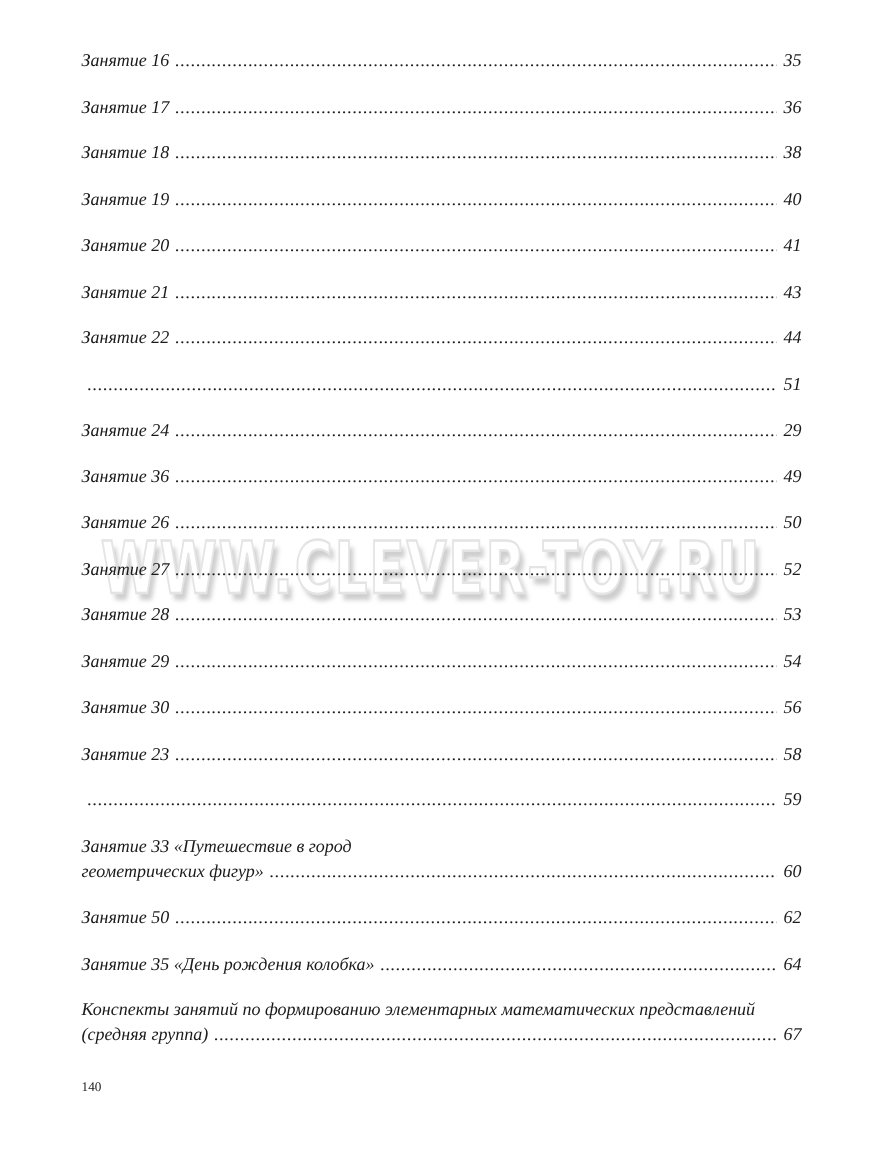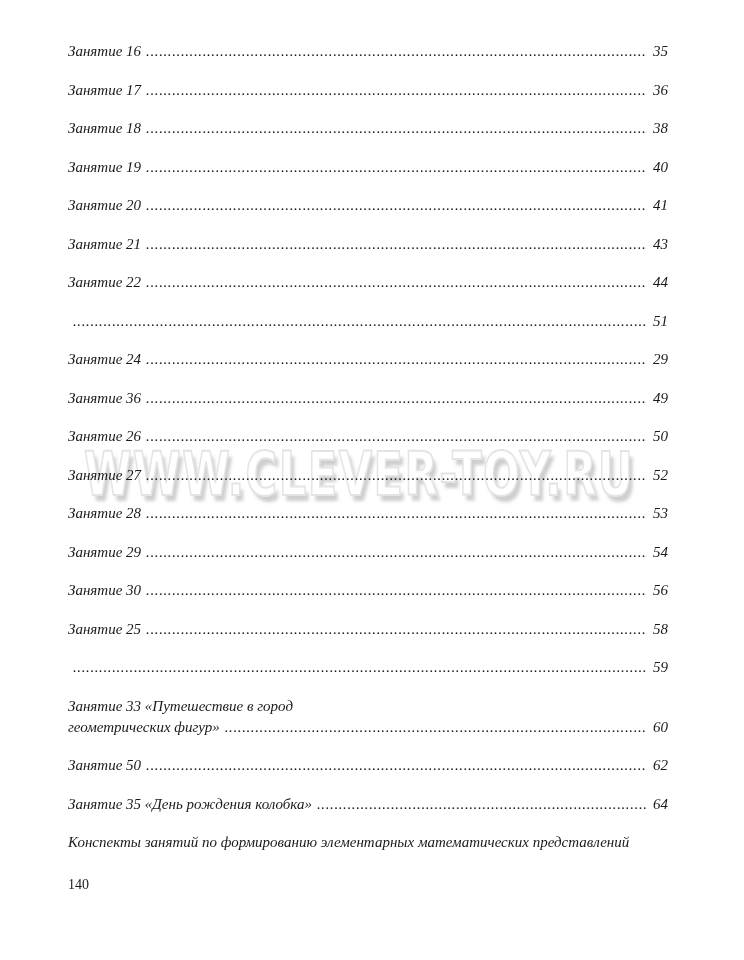--- a/index.html
+++ b/index.html
@@ -82,21 +82,21 @@
   }
 
   .toc-page {
     flex: 0 0 auto;
     white-space: nowrap;
   }
 
   
   .footer {
     margin-top: 23px;
-    font-size: 14px;
+    font-size: 11px;
     line-height: 18px;
   }
 </style>
 </head>
 <body>
 
 <div class="page">
 
   <div class="watermark">WWW.CLEVER-TOY.RU</div>
 
@@ -232,21 +232,21 @@
     <span class="toc-row">
       <span class="toc-label">Занятие 30</span>
       <span class="toc-dots"></span>
       <span class="toc-page">56</span>
     </span>
   </div>
 
   <div class="toc-entry">
 
     <span class="toc-row">
-      <span class="toc-label">Занятие 25</span>
+      <span class="toc-label">Занятие 23</span>
       <span class="toc-dots"></span>
       <span class="toc-page">58</span>
     </span>
   </div>
 
   <div class="toc-entry">
 
     <span class="toc-row">
       <span class="toc-dots"></span>
       <span class="toc-page">59</span>
@@ -275,19 +275,24 @@
 
     <span class="toc-row">
       <span class="toc-label">Занятие 35 «День рождения колобка»</span>
       <span class="toc-dots"></span>
       <span class="toc-page">64</span>
     </span>
   </div>
 
   <div class="toc-entry">
     <span class="toc-preline">Конспекты занятий по формированию элементарных математических представлений</span>
+    <span class="toc-row">
+      <span class="toc-label">(средняя группа)</span>
+      <span class="toc-dots"></span>
+      <span class="toc-page">67</span>
+    </span>
   </div>
 </div>
 
     <div class="footer">140</div>
   </div>
 
 </div>
 
 </body></html>

